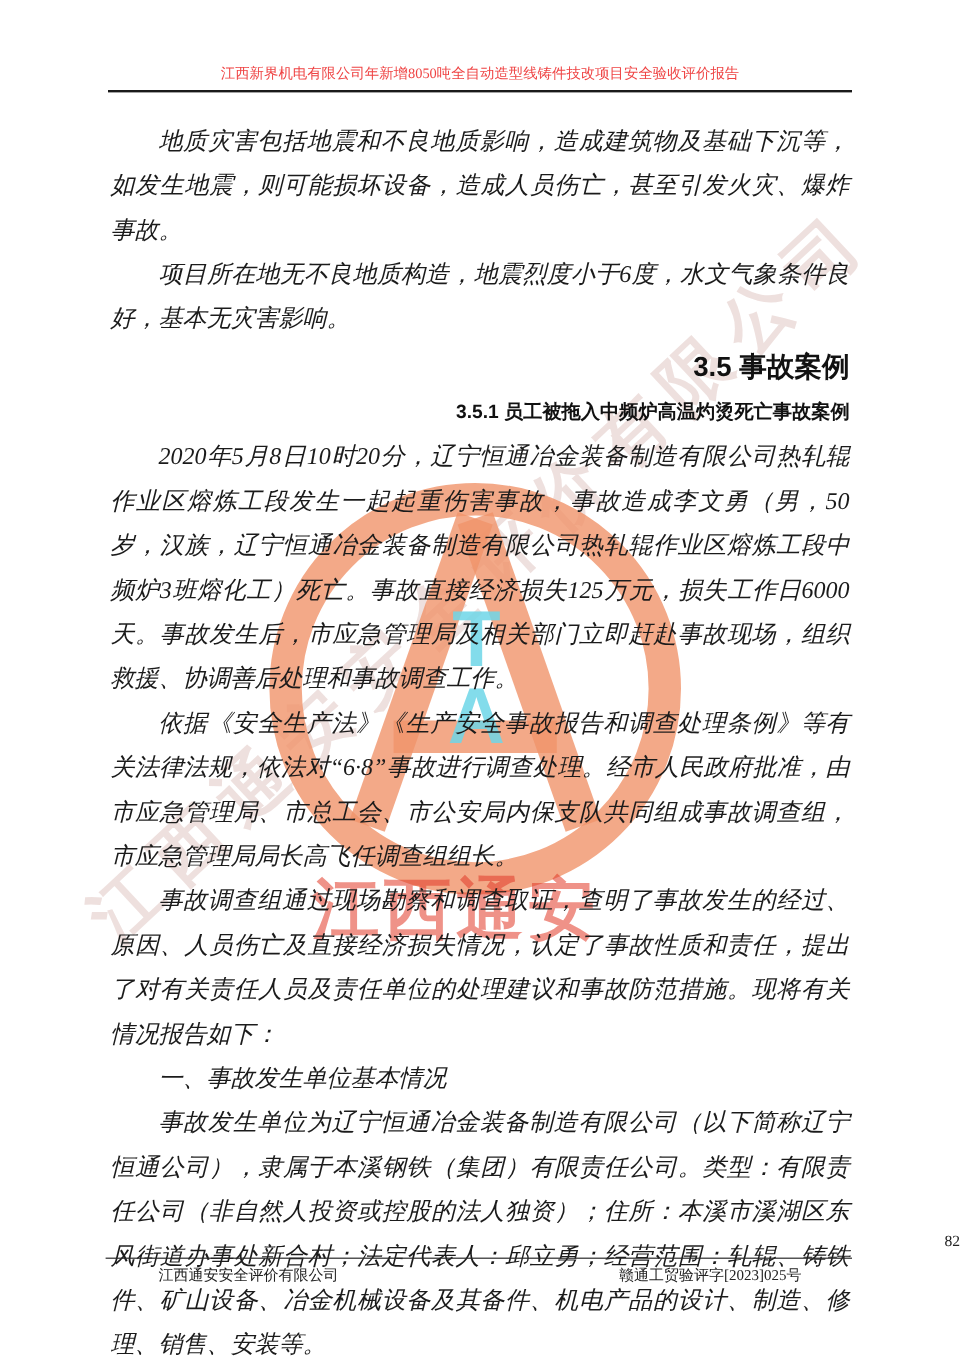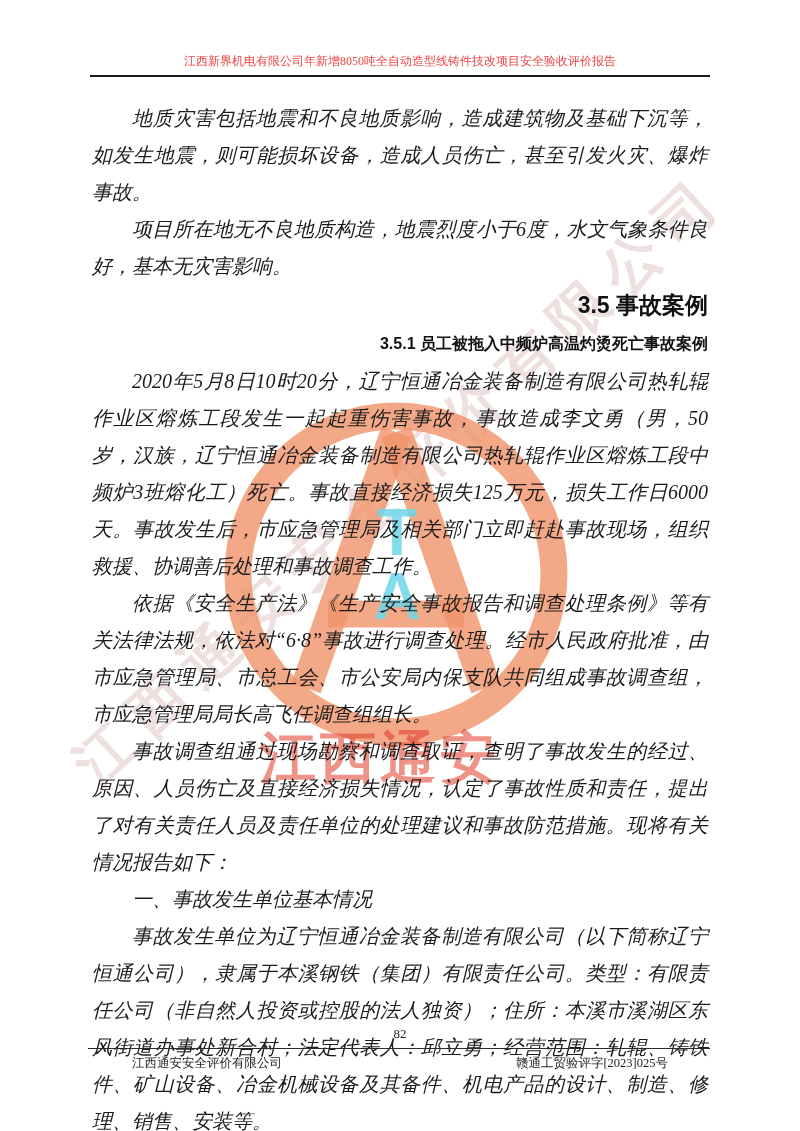--- a/index.html
+++ b/index.html
@@ -48,21 +48,21 @@
     text-align:right; color:#111;
   }
   .content .h-sub {
     font-family:"Liberation Sans","DejaVu Sans",sans-serif;
     font-size:16px; font-weight:bold; line-height:38px; text-indent:0;
     text-align:right; color:#111;
   }
   
   .page-number {
     position:absolute; top:1026px; left:0; width:800px; z-index:2;
-    text-align:center; font-size:13px; color:#222;
+    text-align:right; font-size:13px; color:#222;
   }
   .footer-rule {
     position:absolute; top:1048px; left:88px; width:622px; z-index:2;
     border-top:1.5px solid #2a2a2a;
   }
   .footer-row {
     position:absolute; top:1054px; left:92px; width:616px; z-index:2;
     display:flex; justify-content:space-between;
     font-size:12.5px; line-height:18px; color:#222;
     padding:0 40px; box-sizing:border-box;

